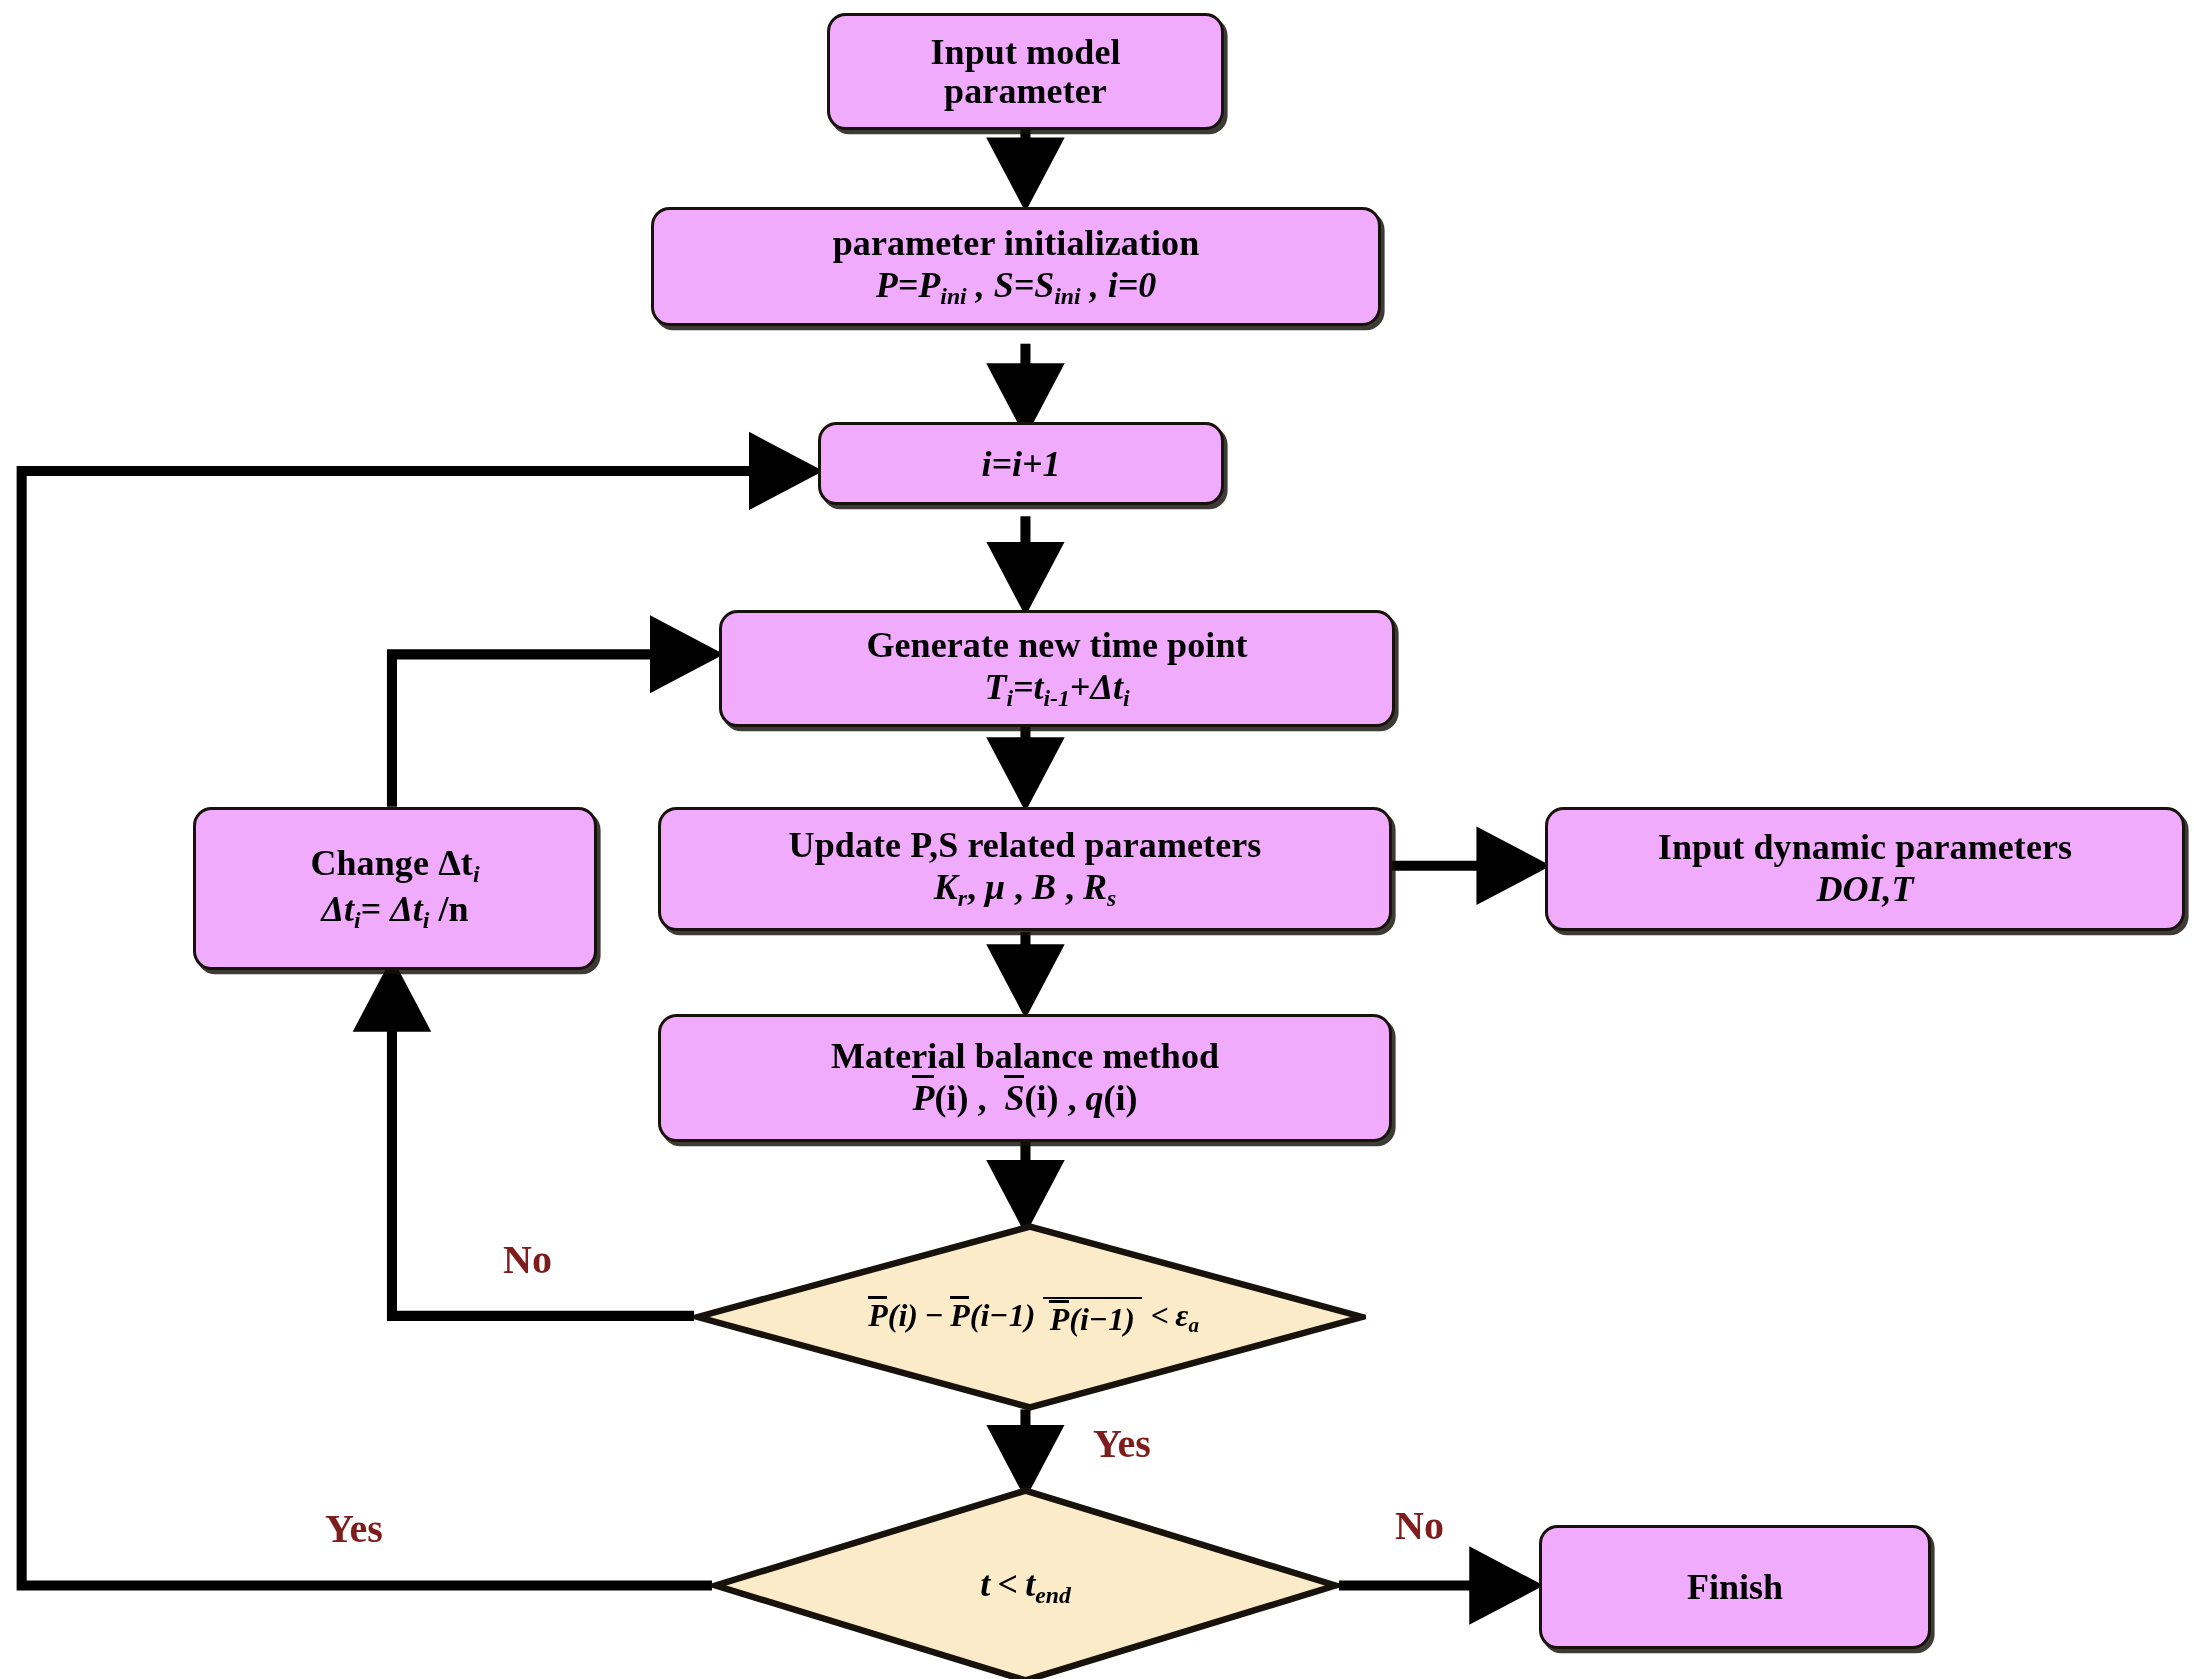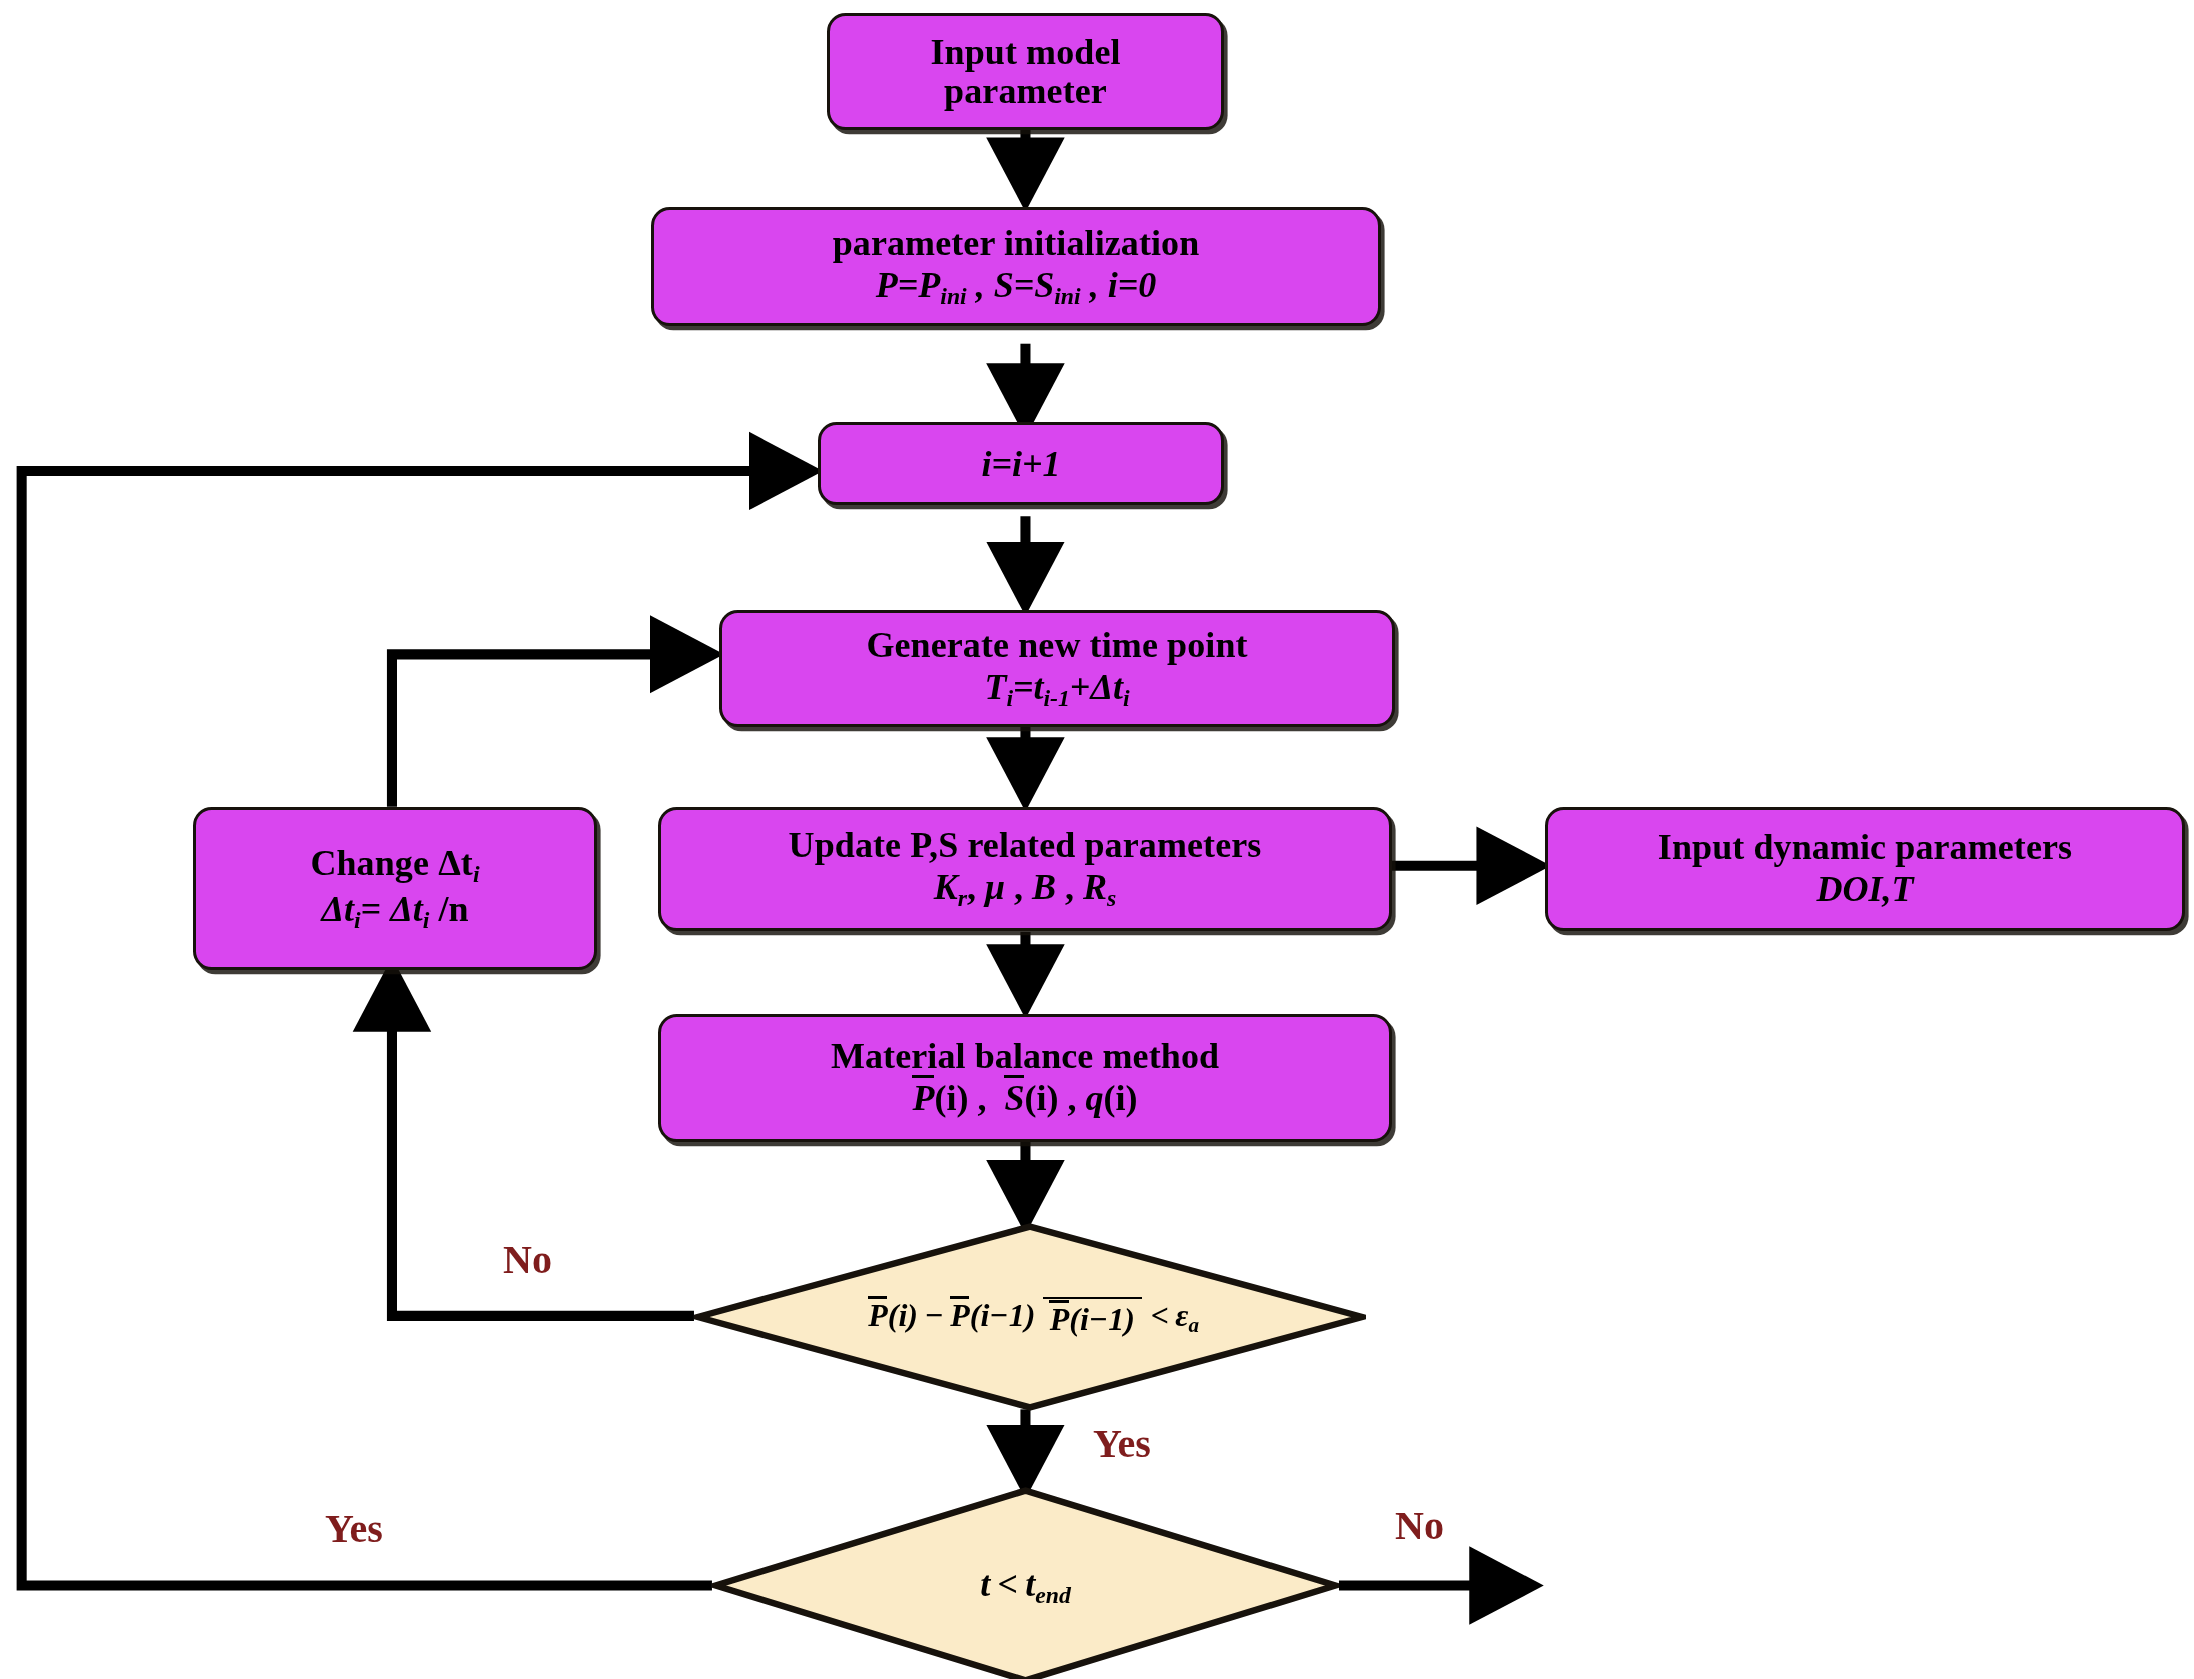--- a/index.html
+++ b/index.html
@@ -26,21 +26,21 @@
     box-sizing: border-box;
     display: flex;
     flex-direction: column;
     align-items: center;
     justify-content: center;
     text-align: center;
     color: #000000;
     z-index: 3;
   }
   .rbox {
-    background: #d946ef;
+    background: #f0abfc;
     border: 3.6px solid #17120c;
     border-radius: 18.7px;
     box-shadow: 3.6px 4.3px 0 0 rgba(20,16,10,0.82);
   }
   .line1 {
     font-weight: bold;
     font-size: 36px;
     line-height: 1.06;
     letter-spacing: 0.1px;
     white-space: nowrap;
@@ -255,20 +255,23 @@
     <svg class="dshape" viewBox="0 0 872 274" preserveAspectRatio="none" xmlns="http://www.w3.org/2000/svg">
       <polygon points="436,5 867,137 436,269 5,137" fill="#FBEBC8" stroke="#17120C" stroke-width="9"></polygon>
     </svg>
     <div class="dlabel">
       <span class="single">
         <span class="ital">t</span> &lt; <span class="ital">t</span><sub>end</sub>
       </span>
     </div>
   </div>
 
+  <div class="node rbox" style="left:1539px; top:1525px; width:392px; height:124px;">
+    <div class="plain-single">Finish</div>
+  </div>
 
   <div class="edgelabel" style="left:503px; top:1236px;">No</div>
   <div class="edgelabel" style="left:1093px; top:1420px;">Yes</div>
   <div class="edgelabel" style="left:325px; top:1505px;">Yes</div>
   <div class="edgelabel" style="left:1395px; top:1502px;">No</div>
 
 </div>
 
 
 </body></html>

